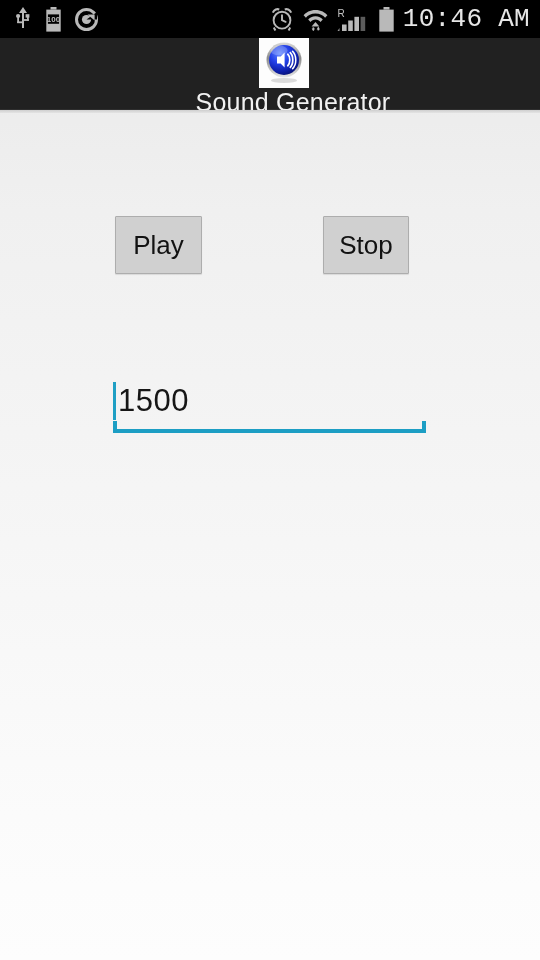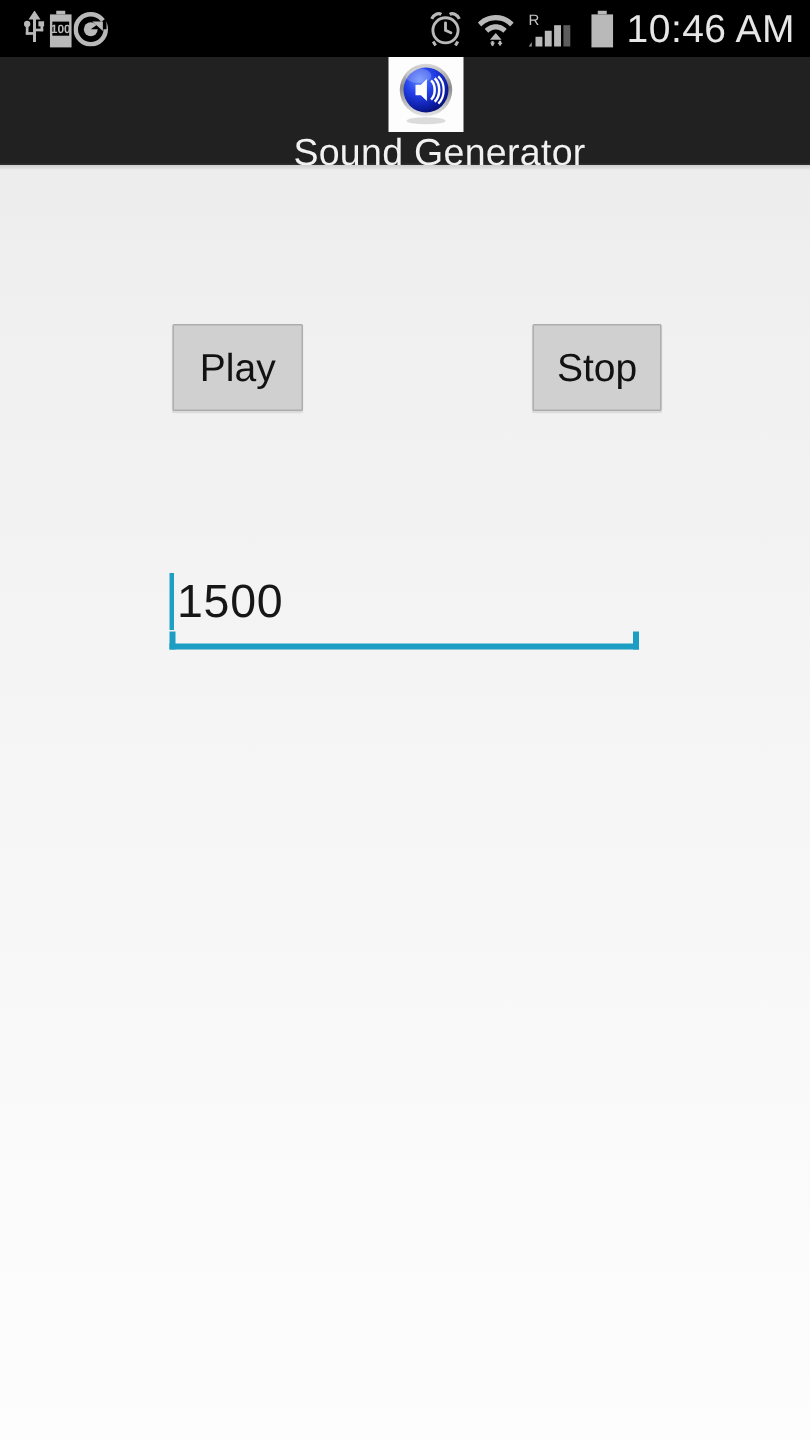--- a/index.html
+++ b/index.html
@@ -31,40 +31,42 @@
     height: 38px;
     background: #000000;
     display: flex;
     align-items: center;
     box-sizing: border-box;
     padding: 0 10px 0 14px;
   }
   .sb-left {
     display: flex;
     align-items: center;
+    gap: 13px;
     flex: 0 0 auto;
   }
   .sb-spacer { flex: 1 1 auto; }
   .sb-right {
     display: flex;
     align-items: center;
     gap: 9px;
     flex: 0 0 auto;
   }
   .sb-icon {
     display: block;
     line-height: 0;
   }
   #clock {
     color: #e6e6e6;
     font-size: 26px;
     font-weight: 400;
     letter-spacing: 0.3px;
     margin-left: 8px;
     white-space: nowrap;
+    font-family: Liberation Mono, monospace;
   }
 
   
   #actionbar {
     position: absolute;
     left: 0; top: 38px;
     width: 540px;
     height: 72px;
     background: #212121;
     display: flex;
@@ -126,21 +128,21 @@
     font-size: 26px;
     font-family: "Liberation Sans", sans-serif;
     display: flex;
     align-items: center;
     justify-content: center;
     cursor: pointer;
     box-shadow: 0 1px 1px rgba(0,0,0,0.10);
     border-radius: 1px;
   }
   #btn-play { left: 0;   width: 87px; }
-  #btn-stop { left: 240px; width: 86px; }
+  #btn-stop { left: 208px; width: 86px; }
 
   
   #freq-label {
     position: absolute;
     left: 0;
     top: 205px;
     width: 540px;
     text-align: center;
     color: #3c3c3c;
     font-size: 21px;

